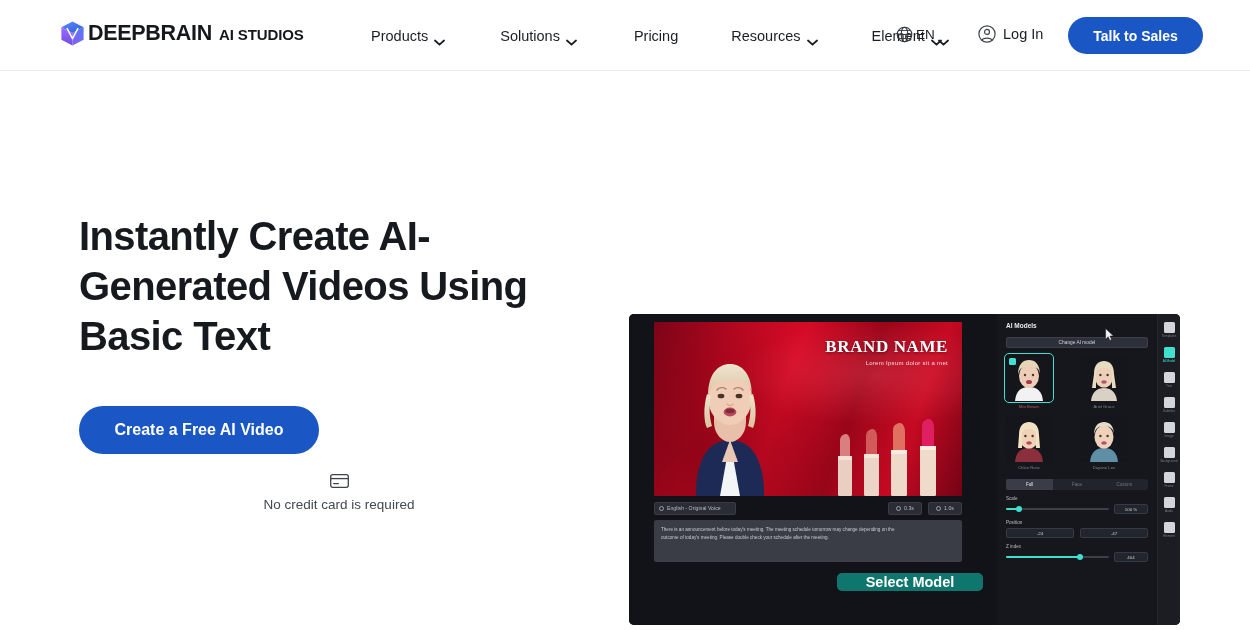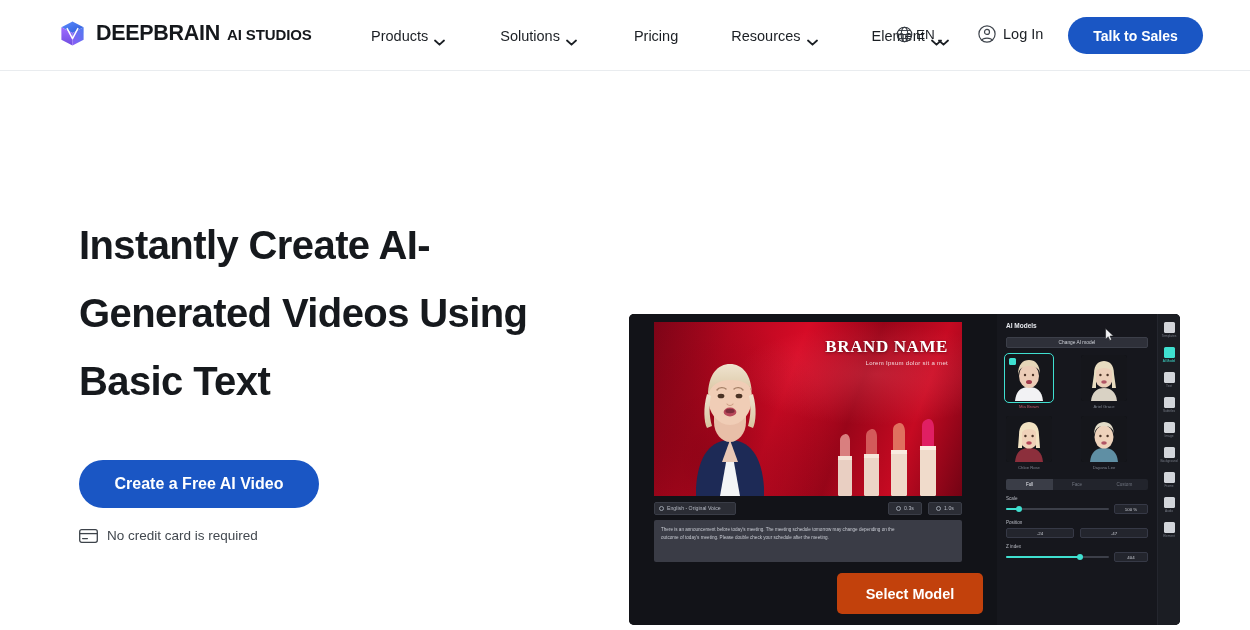--- a/index.html
+++ b/index.html
@@ -12,21 +12,21 @@
   }
 
   
   .header {
     position: relative;
     width: 1250px; height: 71px;
     background: #ffffff;
     border-bottom: 1px solid #e9ecef;
     display: flex; align-items: center;
   }
-  .brand { position: absolute; left: 59px; top: 20px; display: flex; align-items: center; gap: 10px; }
+  .brand { position: absolute; left: 59px; top: 20px; display: flex; align-items: center; gap: 2px; }
   .brand-cube { width: 27px; height: 27px; flex: 0 0 27px; }
   .brand-text { display: flex; align-items: baseline; gap: 7px; }
   .brand-name {
     font-size: 21.5px; font-weight: bold; color: #15181c;
     letter-spacing: -0.3px; line-height: 1;
   }
   .brand-sub {
     font-size: 15px; font-weight: 600; color: #15181c;
     letter-spacing: -0.1px; line-height: 1;
   }
@@ -66,34 +66,34 @@
     font-family: "Liberation Sans", sans-serif; cursor: pointer;
     display: flex; align-items: center; justify-content: center;
   }
 
   
   .hero { position: relative; width: 1250px; height: 559px; background: #ffffff; }
 
   .hero-left { position: absolute; left: 79px; top: 140px; width: 520px; }
   .headline {
     font-size: 40px; font-weight: bold; color: #16191d;
-    line-height: 68px; letter-spacing: -0.6px;
+    line-height: 50px; letter-spacing: -0.6px;
   }
   .subcopy {
     margin-top: 34px; width: 500px;
     font-size: 16.5px; color: #3b4148; line-height: 28px;
   }
   .cta-free {
     margin-top: 45px; width: 240px; height: 48px;
     border-radius: 26px; border: none; background: #1a56c4;
     color: #ffffff; font-size: 16px; font-weight: bold;
     font-family: "Liberation Sans", sans-serif; cursor: pointer;
     display: flex; align-items: center; justify-content: center;
   }
-  .nocard { margin-top: 20px; display: flex; align-items: center; gap: 9px; }
+  .nocard { margin-top: 20px; display: flex; align-items: center; gap: 9px; flex-direction: column; }
   .card-ico { width: 19px; height: 14px; }
   .nocard-text { font-size: 13.5px; color: #42484f; }
 
   
   .app {
     position: absolute; left: 629px; top: 243px;
     width: 551px; height: 311px;
     background: #0d0e12; border-radius: 5px; overflow: hidden;
     display: flex;
   }
@@ -140,22 +140,22 @@
     position: absolute; left: 25px; top: 206px;
     width: 308px; height: 42px; background: #3a3c46; border-radius: 2px;
     padding: 6px 7px;
   }
   .scriptline {
     font-size: 4.6px; color: #c7cad2; line-height: 8px;
   }
 
   .select-model-btn {
     position: absolute; left: 208px; top: 259px;
-    width: 146px; height: 41px; border-radius: 5px;
-    background: #c2410c; border: none; color: #ffffff;
+    width: 146px; height: 18px; border-radius: 5px;
+    background: #0f766e; border: none; color: #ffffff;
     font-size: 14.5px; font-weight: bold;
     font-family: "Liberation Sans", sans-serif; cursor: pointer;
     display: flex; align-items: center; justify-content: center;
     z-index: 9;
   }
 
   
   .app-side { position: relative; width: 183px; height: 311px; background: #16171d; }
   .side-inner { position: absolute; left: 0; top: 0; width: 160px; height: 311px; padding: 8px 8px 0 9px; }
   .side-title { font-size: 6.5px; color: #e6e8ed; font-weight: bold; margin-bottom: 8px; }

